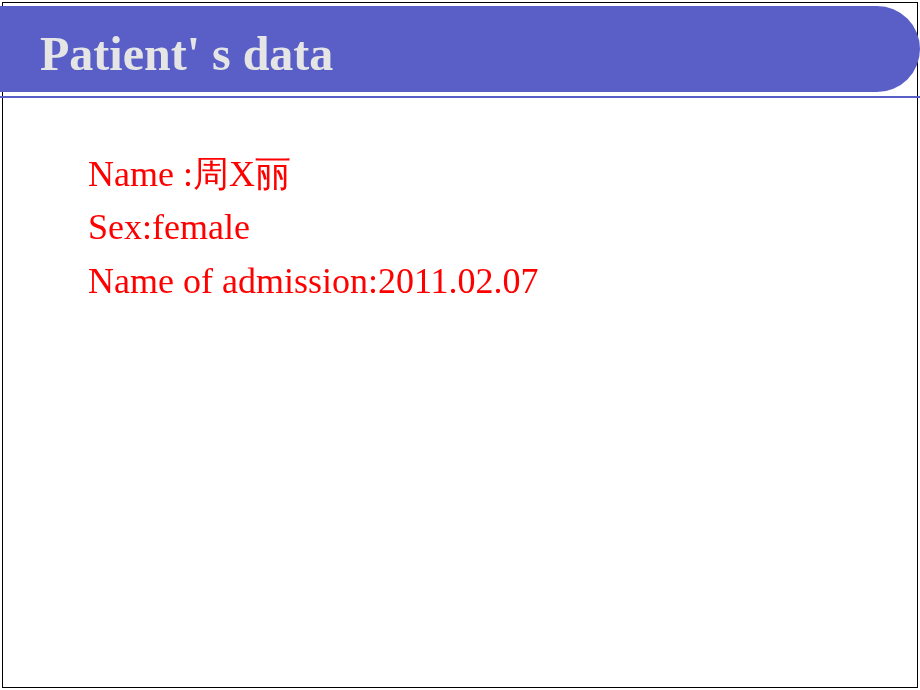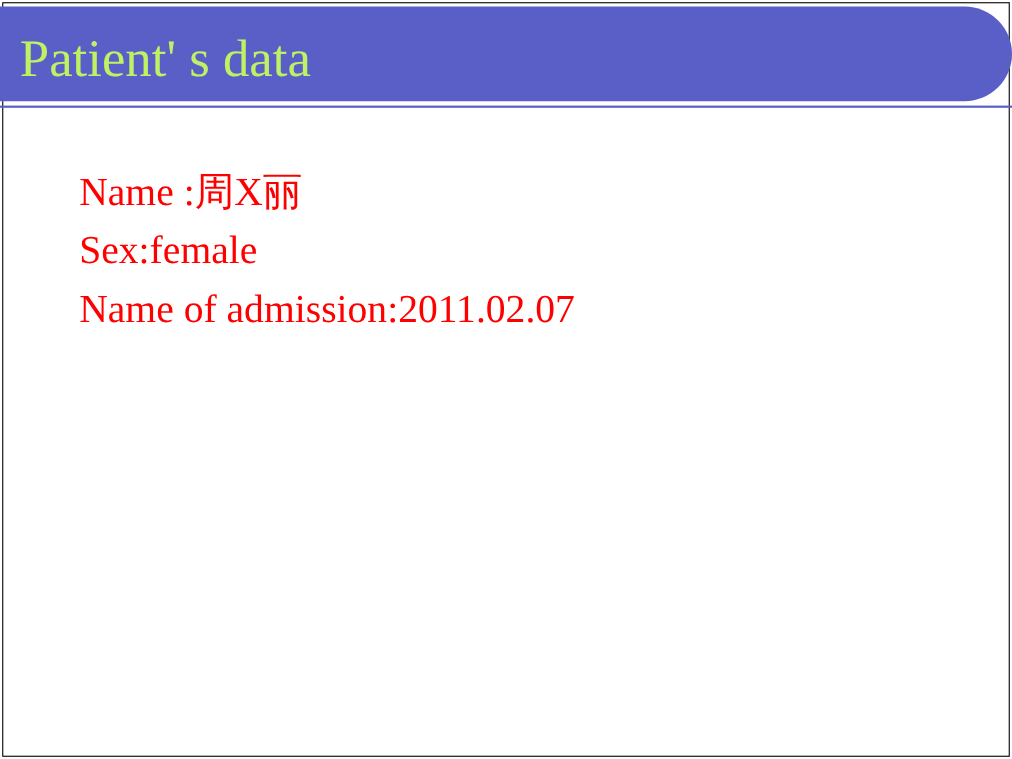--- a/index.html
+++ b/index.html
@@ -37,37 +37,38 @@
       position: absolute;
       top: 96px;
       left: 0;
       width: 920px;
       height: 0;
       border-top: 2px solid #5a5fc7;
     }
     .title-text {
       position: absolute;
       top: 20px;
-      left: 18px;
-      color: #bef264;
+      left: 40px;
+      color: #e5e5e5;
       font-size: 48px;
-      font-weight: normal;
+      font-weight: bold;
       letter-spacing: 0px;
     }
     .content {
       position: absolute;
       top: 148px;
       left: 72px;
       color: #ff0000;
       font-size: 36px;
       line-height: 1.48;
     }
     .content-line {
       display: block;
       white-space: nowrap;
+      margin-left: 16px;
     }
   </style>
 </head>
 <body>
 
 <div class="outer-frame"></div>
 
 <div class="title-bar">
   <div class="title-text">Patient' s data</div>
 </div>

